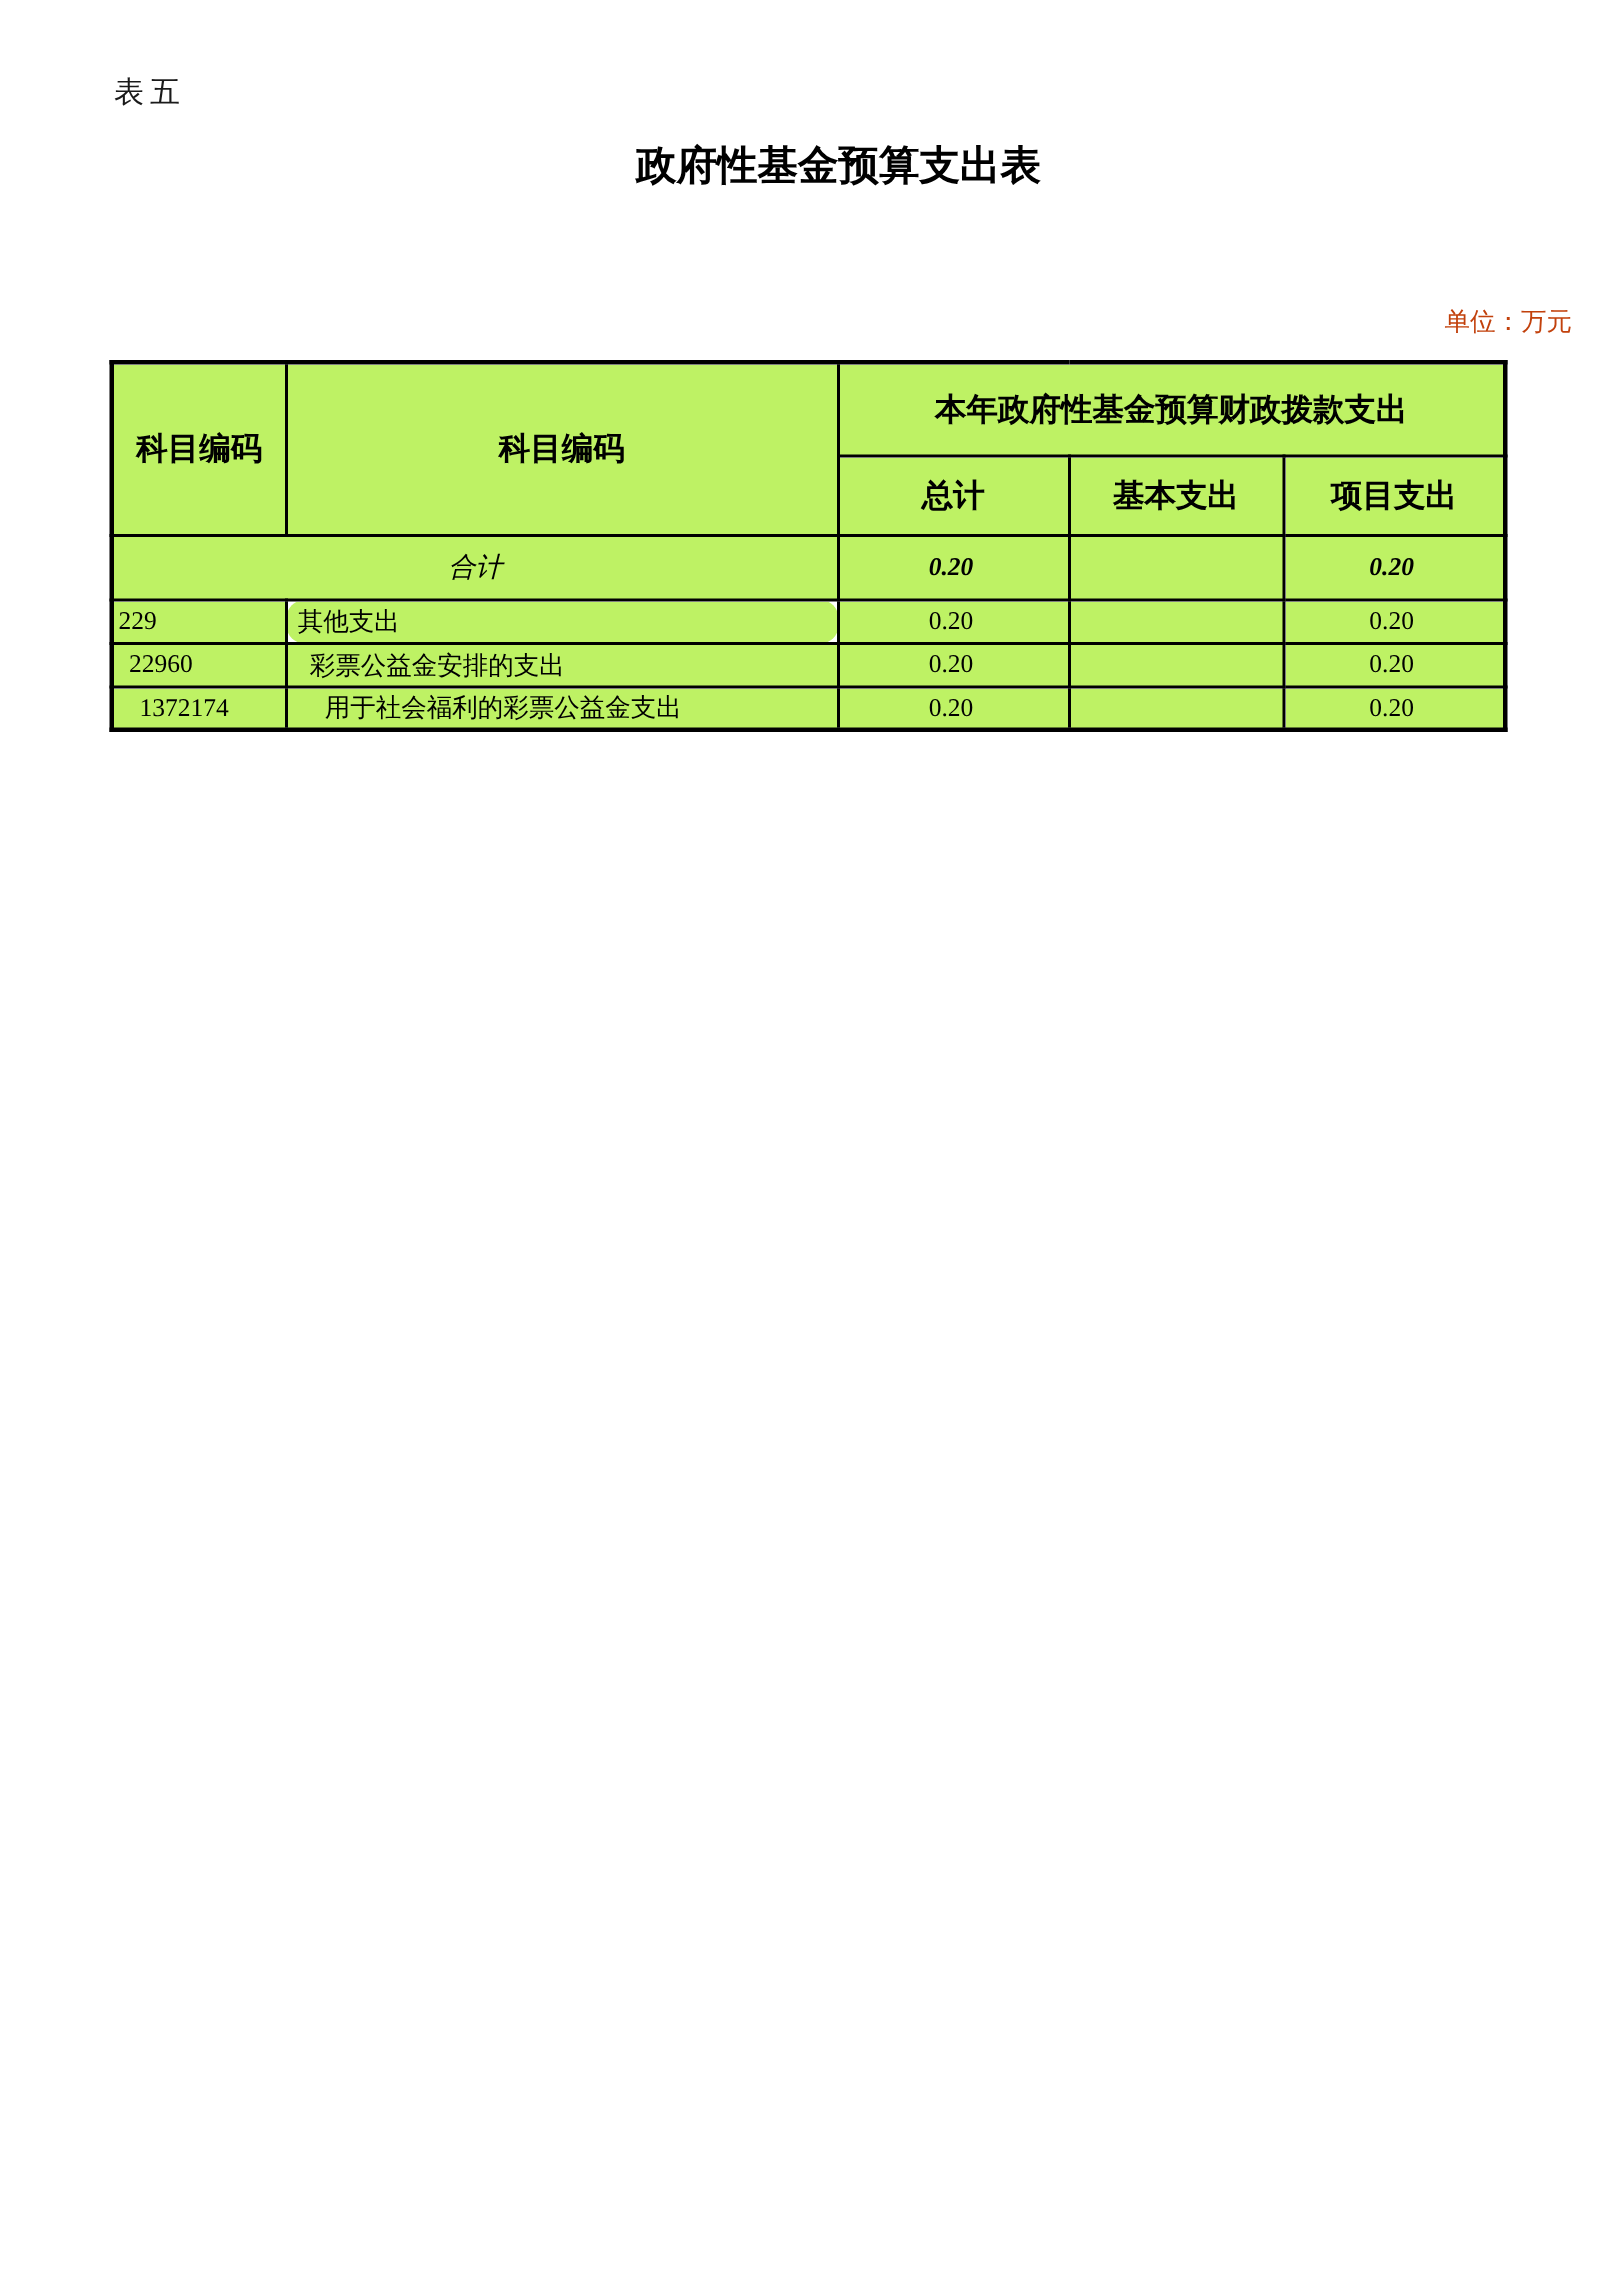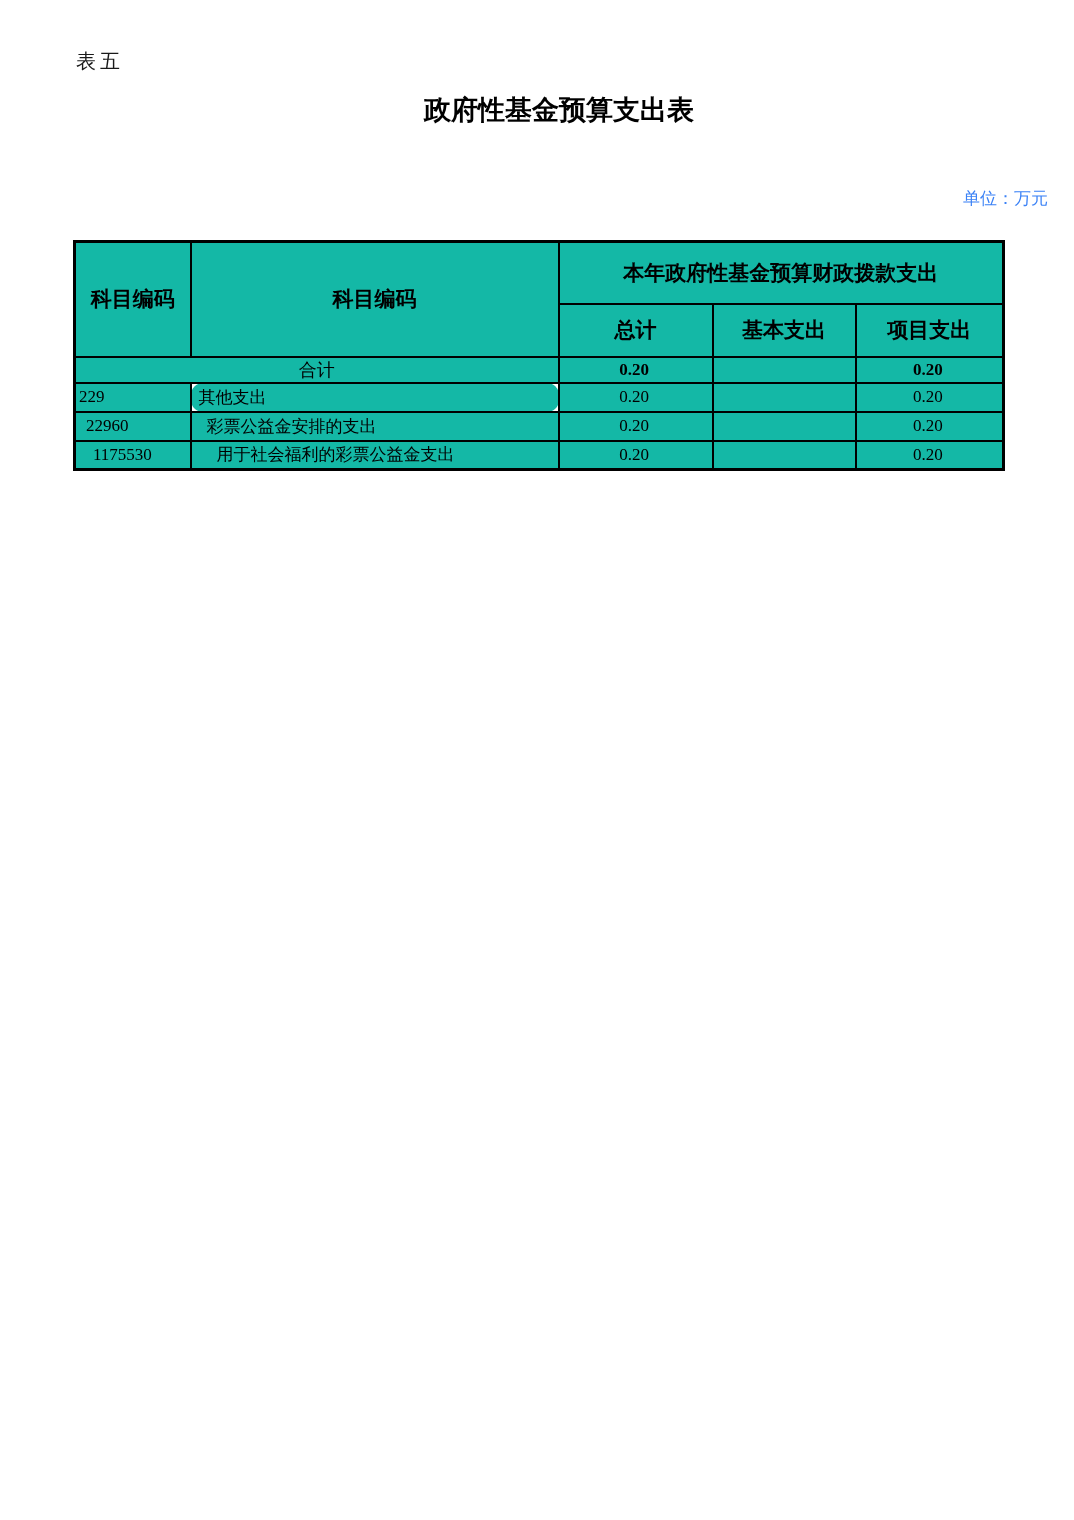--- a/index.html
+++ b/index.html
@@ -32,59 +32,59 @@
     left: 0;
     width: 100%;
     text-align: center;
     font-family: "Liberation Serif", serif;
     font-weight: bold;
     font-size: 27px;
     line-height: 37px;
   }
   .unit-note {
     position: absolute;
-    top: 187px;
+    top: 203px;
     right: 70px;
     font-size: 17px;
     font-family: "Liberation Serif", serif;
-    color: #3b82f6;
+    color: #c2410c;
     text-align: right;
   }
   table.budget {
     position: absolute;
     left: 73px;
     top: 240px;
     width: 929px;
     border-collapse: collapse;
     table-layout: fixed;
     border: 3px solid #000;
   }
   table.budget td, table.budget th {
     border: 2px solid #000;
     padding: 0;
     overflow: hidden;
-    background: #14b8a6;
+    background: #bef264;
   }
   .col-code    { width: 116px; }
   .col-name    { width: 368px; }
   .col-total   { width: 154px; }
   .col-basic   { width: 143px; }
   .col-project { width: 148px; }
 
   .hdr {
     font-family: "Liberation Sans", sans-serif;
     font-weight: bold;
     font-size: 21px;
     text-align: center;
     vertical-align: middle;
   }
   .hdr-row1 { height: 62px; }
   .hdr-row2 { height: 53px; }
 
-  .total-row { height: 26px; }
+  .total-row { height: 43px; font-style: italic; }
   .total-label {
     font-family: "Liberation Serif", serif;
     font-size: 18px;
     text-align: center;
     vertical-align: middle;
   }
   .num {
     font-family: "Liberation Serif", serif;
     font-size: 17px;
     text-align: center;
@@ -155,21 +155,21 @@
         <td class="num">0.20</td>
       </tr>
       <tr class="data-row">
         <td class="cell-code ind1-code">22960</td>
         <td class="cell-name ind1-name">彩票公益金安排的支出</td>
         <td class="num">0.20</td>
         <td class="num"></td>
         <td class="num">0.20</td>
       </tr>
       <tr class="data-row">
-        <td class="cell-code ind2-code">1175530</td>
+        <td class="cell-code ind2-code">1372174</td>
         <td class="cell-name ind2-name">用于社会福利的彩票公益金支出</td>
         <td class="num">0.20</td>
         <td class="num"></td>
         <td class="num">0.20</td>
       </tr>
     </tbody>
   </table>
 
 </div>
 

